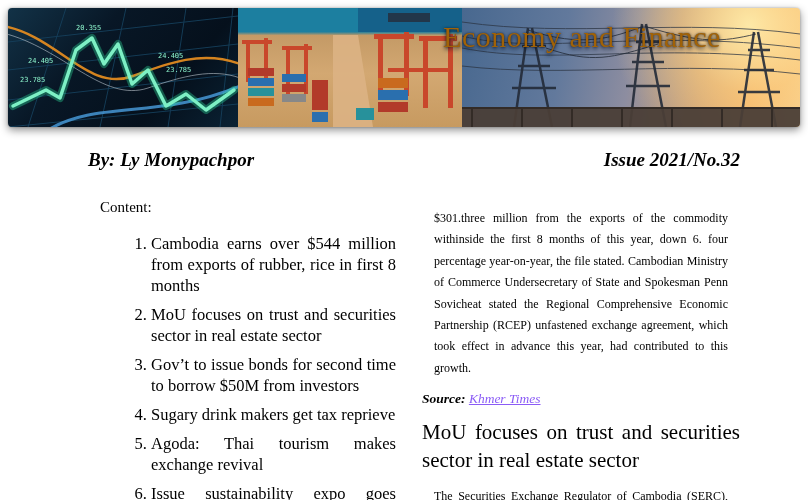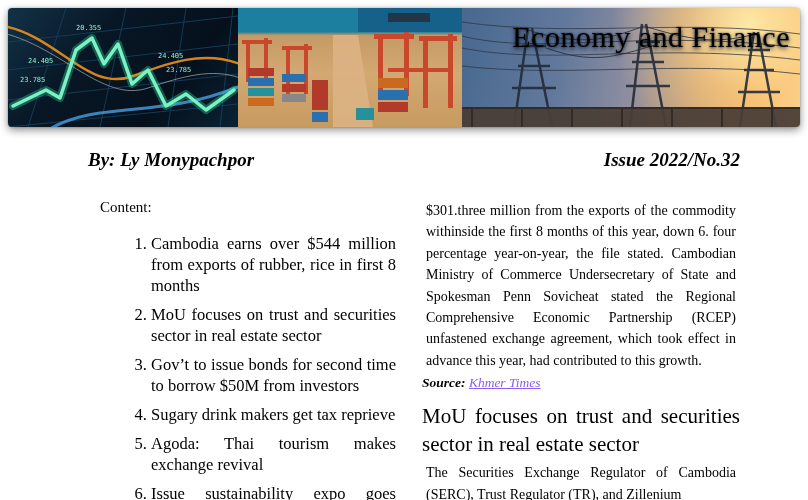--- a/index.html
+++ b/index.html
@@ -17,39 +17,39 @@
   }
   .banner-img{position:relative;height:100%;}
   .img-chart{width:230px;background:linear-gradient(130deg,#123247 0%,#081726 35%,#05101c 70%,#0a2234 100%);}
   .img-port{width:224px;background:linear-gradient(180deg,#1c7fa0 0%,#1c7fa0 20%,#c49a66 23%,#d3a872 55%,#c79a60 100%);}
   .img-power{flex:1;
     background:
       radial-gradient(circle at 85% 15%, rgba(255,236,170,.95) 0%, rgba(255,210,130,.55) 22%, rgba(255,190,110,0) 45%),
       linear-gradient(100deg,#48688f 0%,#62799c 30%,#8d8da0 50%,#caa078 70%,#f0b169 85%,#f7cf8d 100%);}
   .banner-img svg{position:absolute;left:0;top:0;width:100%;height:100%;}
   .banner-title1,.banner-title2{
-    position:absolute;left:412px;width:370px;text-align:right;
-    color:#000000;text-shadow:0 2px 4px rgba(5,15,35,.85),0 0 2px rgba(5,15,35,.6);
+    position:absolute;left:389px;width:370px;text-align:center;
+    color:#a16207;text-shadow:0 2px 4px rgba(5,15,35,.85),0 0 2px rgba(5,15,35,.6);
     white-space:nowrap;
   }
   .banner-title1{top:12px;font-size:30px;letter-spacing:.5px;line-height:34px;}
   .banner-title2{top:78px;font-size:30px;font-style:italic;line-height:34px;}
   
   .byline-row{
     position:absolute;left:88px;top:139px;width:652px;
     display:flex;justify-content:space-between;
     font-size:19px;font-weight:bold;font-style:italic;line-height:21px;margin-top:10px;
   }
   
   .toc{position:absolute;left:88px;top:196px;width:316px;}
   .toc-heading{font-size:15px;line-height:22px;margin:0 0 15px 12px;font-weight:normal;}
   .toc-list{margin:0;padding:0 0 0 55px;font-size:16.5px;line-height:21px;text-align:justify;}
   .toc-list li{margin:8px;padding:0;}
   .col-right{position:absolute;left:422px;top:196px;width:318px;}
-  .body-par{font-size:14px;line-height:21.4px;margin:4px;text-align:justify;}
+  .body-par{font-size:12px;line-height:21.4px;margin:12px;text-align:justify;}
   .source-line{font-size:13.5px;line-height:16px;margin:1px 0 0 0;font-style:italic;}
   .source-label{font-weight:bold;text-align:center;}
   .source-link{text-decoration:underline;cursor:pointer;}
   .article-heading{font-size:21px;line-height:28px;font-weight:normal;margin:11px 0 3px 0;text-align:justify;}
 </style>
 </head>
 <body>
 
 <div class="banner">
 
@@ -143,21 +143,21 @@
           <path d="M10 100 L10 119 M60 100 L60 119 M110 100 L110 119 M160 100 L160 119 M210 100 L210 119 M260 100 L260 119 M310 100 L310 119"></path>
         </g>
     </svg>
   </div>
 
   <div class="banner-title1">Economy and Finance</div>
 </div>
 
 <div class="byline-row">
   <span>By: Ly Monypachpor</span>
-  <span>Issue 2022/No.32</span>
+  <span>Issue 2021/No.32</span>
 </div>
 
 <div class="toc">
   <h2 class="toc-heading">Content:</h2>
   <ol class="toc-list">
     <li>Cambodia earns over $544 million from exports of rubber, rice in first 8 months</li>
     <li>MoU focuses on trust and securities sector in real estate sector</li>
     <li>Gov’t to issue bonds for second time to borrow $50M from investors</li>
     <li>Sugary drink makers get tax reprieve</li>
     <li>Agoda: Thai tourism makes exchange revival</li>

